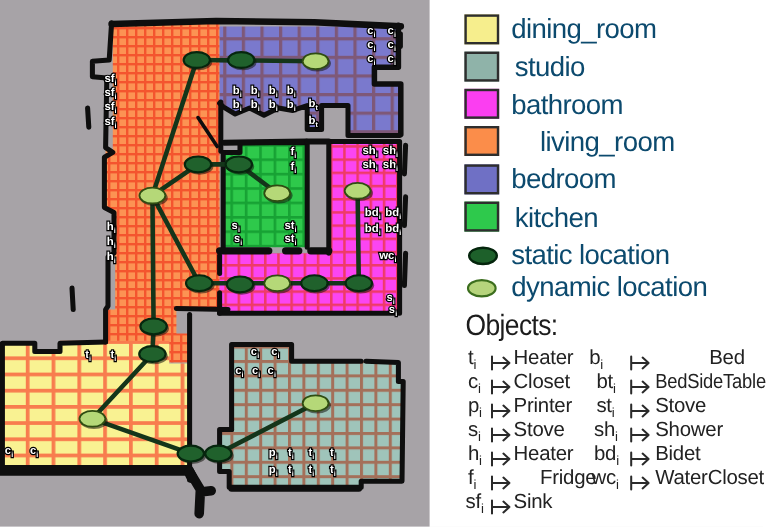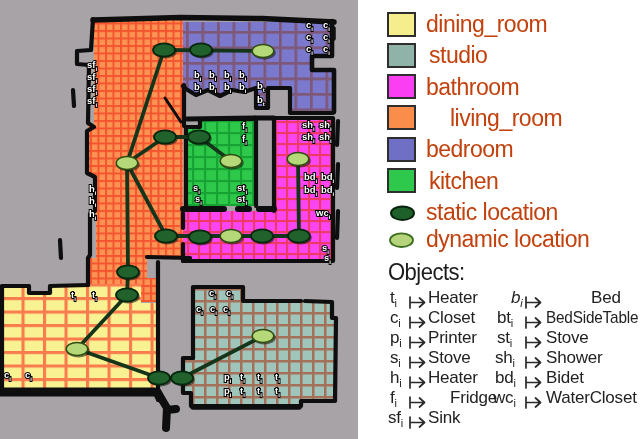--- a/index.html
+++ b/index.html
@@ -1,19 +1,19 @@
 <!DOCTYPE html>
 <html><head>
 <meta charset="utf-8">
 <style>
 html,body{margin:0;padding:0;background:#fff;width:640px;height:439px;overflow:hidden;}
 body{font-family:"Liberation Sans",sans-serif;position:relative;}
 #map{position:absolute;left:0;top:0;width:358px;height:439px;background:#a7a3a7;}
 .leg{position:absolute;left:387px;width:29px;height:25px;border:2px solid #2e2e2e;box-sizing:border-box;}
-.legtxt{position:absolute;left:426px;font-size:23px;color:#c2410c;white-space:nowrap;letter-spacing:-0.5px;}
+.legtxt{position:absolute;left:426px;font-size:23px;color:#0c4a6e;white-space:nowrap;letter-spacing:-0.5px;}
 .obj{position:absolute;font-size:17px;color:#222;white-space:nowrap;letter-spacing:-0.2px;}
 .obj sub{font-size:11px;}
 </style>
 </head>
 <body>
 
 <div id="map">
 <svg width="358" height="439" viewBox="0 0 358 439">
 <defs>
 <pattern id="gOr" width="7.5" height="7.5" patternUnits="userSpaceOnUse">
@@ -352,21 +352,21 @@
 <svg class="ar" style="position:absolute;left:524px;top:355px;" width="22" height="15">
     <path d="M2,7.5 H16.5 M2,2 V13 M11.5,3 L16.5,7.5 L11.5,12" stroke="#2a2a2a" stroke-width="1.7" fill="none" stroke-linecap="round" stroke-linejoin="round"></path>
   </svg>
 <svg class="ar" style="position:absolute;left:524px;top:375px;" width="22" height="15">
     <path d="M2,7.5 H16.5 M2,2 V13 M11.5,3 L16.5,7.5 L11.5,12" stroke="#2a2a2a" stroke-width="1.7" fill="none" stroke-linecap="round" stroke-linejoin="round"></path>
   </svg>
 <svg class="ar" style="position:absolute;left:524px;top:395px;" width="22" height="15">
     <path d="M2,7.5 H16.5 M2,2 V13 M11.5,3 L16.5,7.5 L11.5,12" stroke="#2a2a2a" stroke-width="1.7" fill="none" stroke-linecap="round" stroke-linejoin="round"></path>
   </svg>
 
-<div class="obj" style="left:511px;top:288px;font-style:italic;">b<sub>i</sub></div>
+<div class="obj" style="left:491px;top:288px;">b<sub>i</sub></div>
 <div class="obj" style="left:497px;top:308px;">bt<sub>i</sub></div>
 <div class="obj" style="left:497px;top:328px;">st<sub>i</sub></div>
 <div class="obj" style="left:495px;top:348px;">sh<sub>i</sub></div>
 <div class="obj" style="left:495px;top:368px;">bd<sub>i</sub></div>
 <div class="obj" style="left:493px;top:388px;">wc<sub>i</sub></div>
 <div class="obj" style="left:546px;top:288px;margin-left:45px;">Bed</div>
 <div class="obj" style="left:546px;top:308px;transform:scaleX(0.9);transform-origin:0 0;">BedSideTable</div>
 <div class="obj" style="left:546px;top:328px;">Stove</div>
 <div class="obj" style="left:546px;top:348px;">Shower</div>
 <div class="obj" style="left:546px;top:368px;">Bidet</div>

